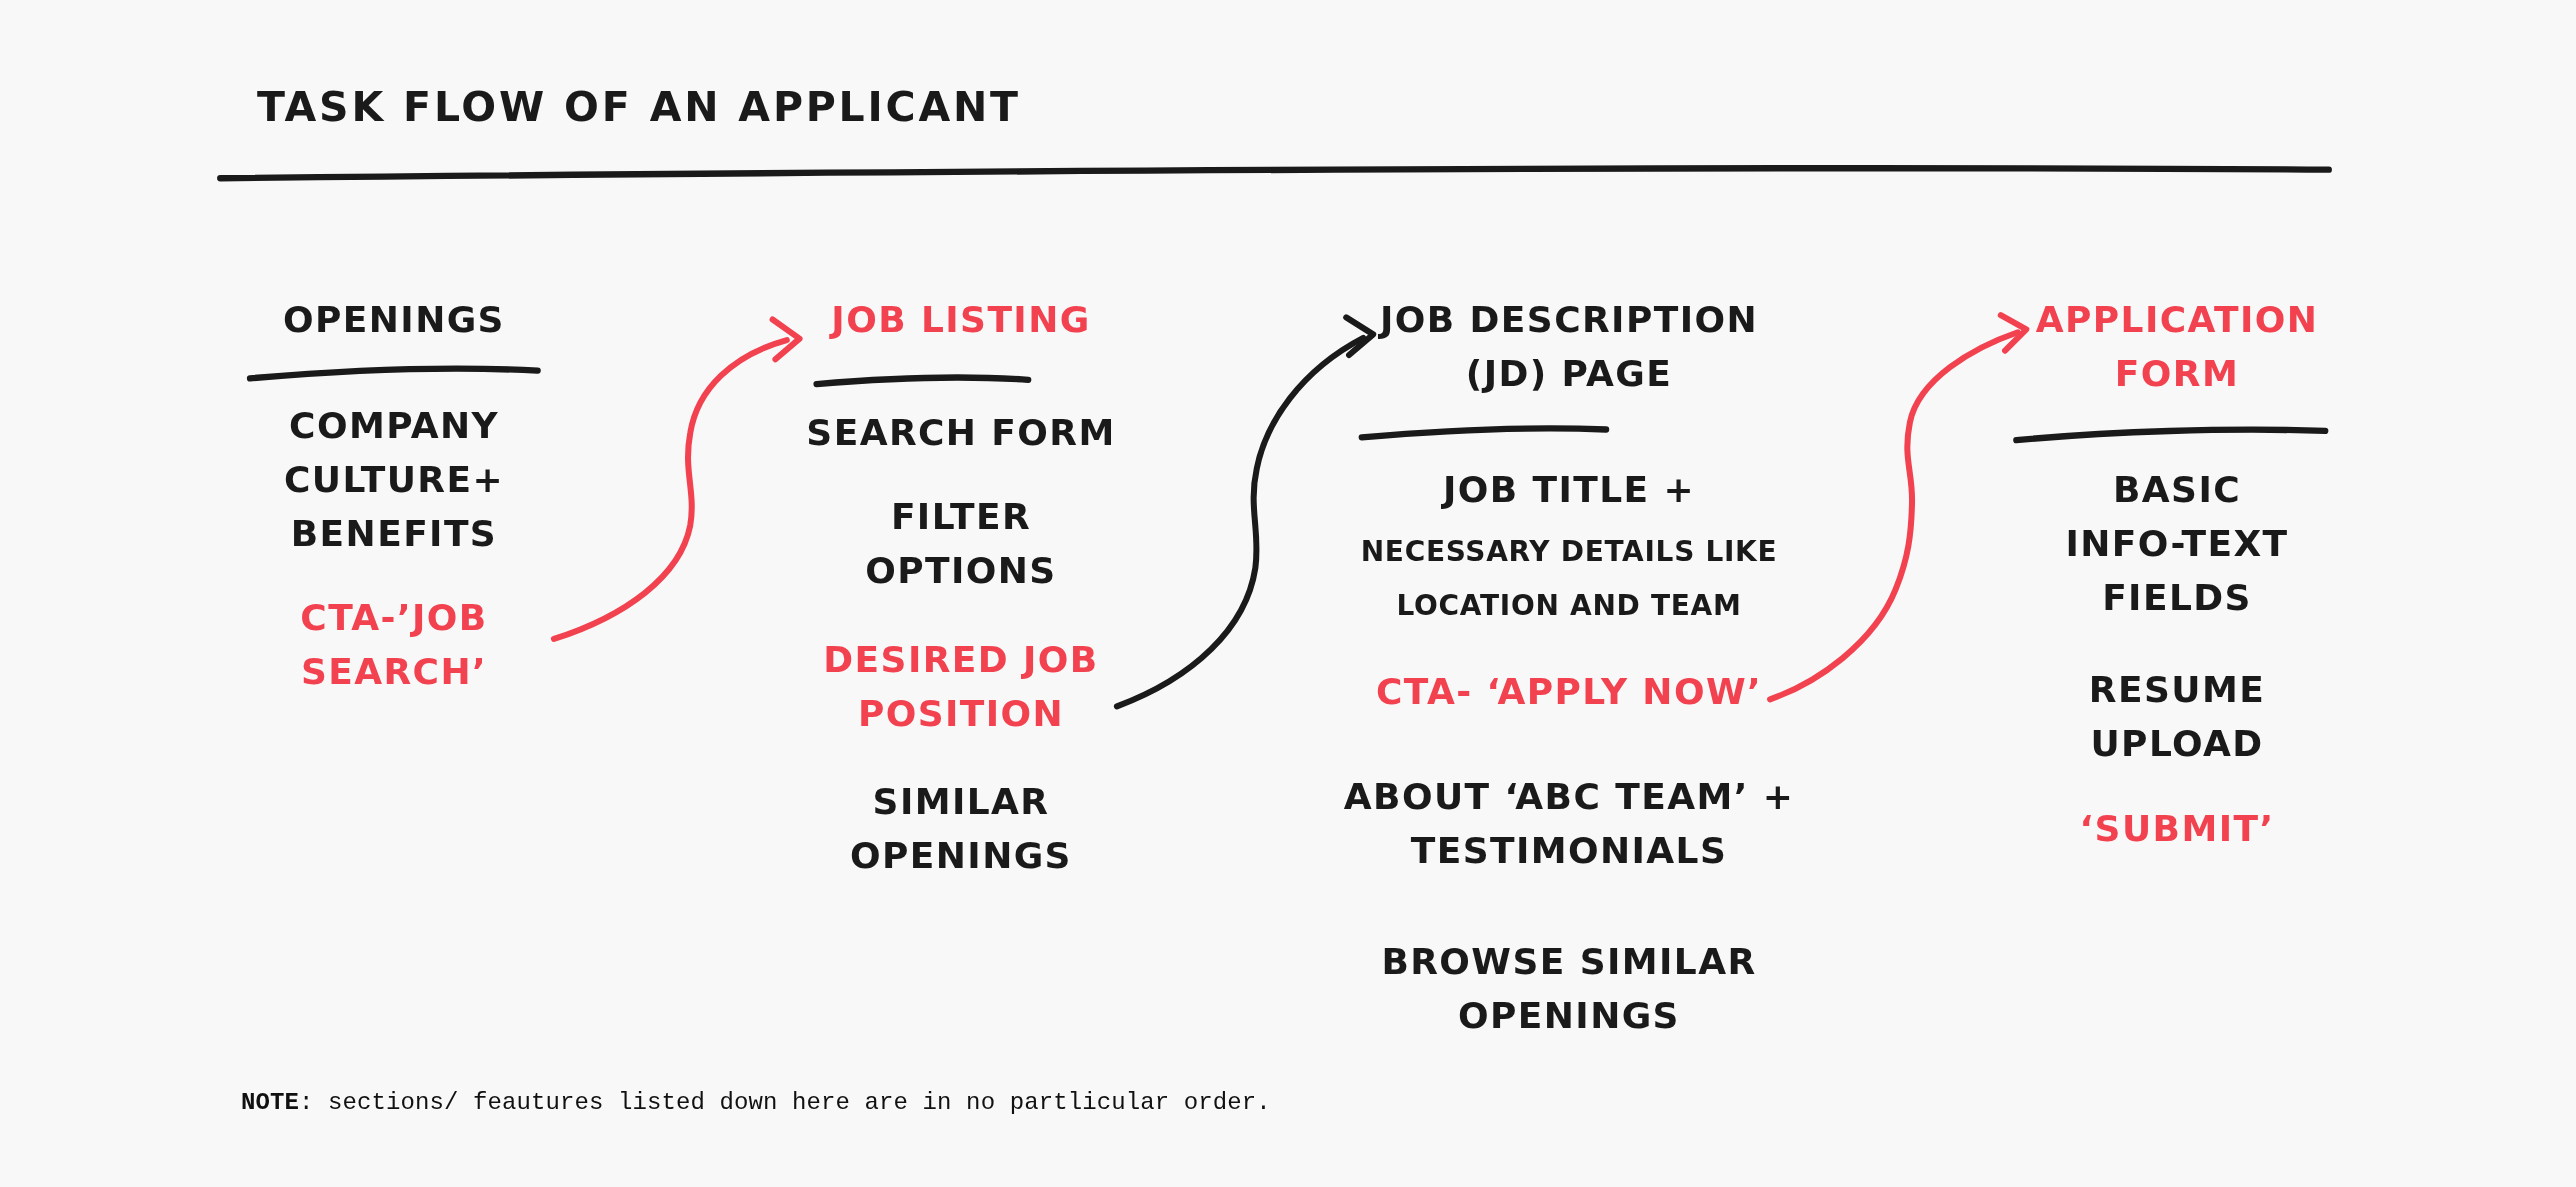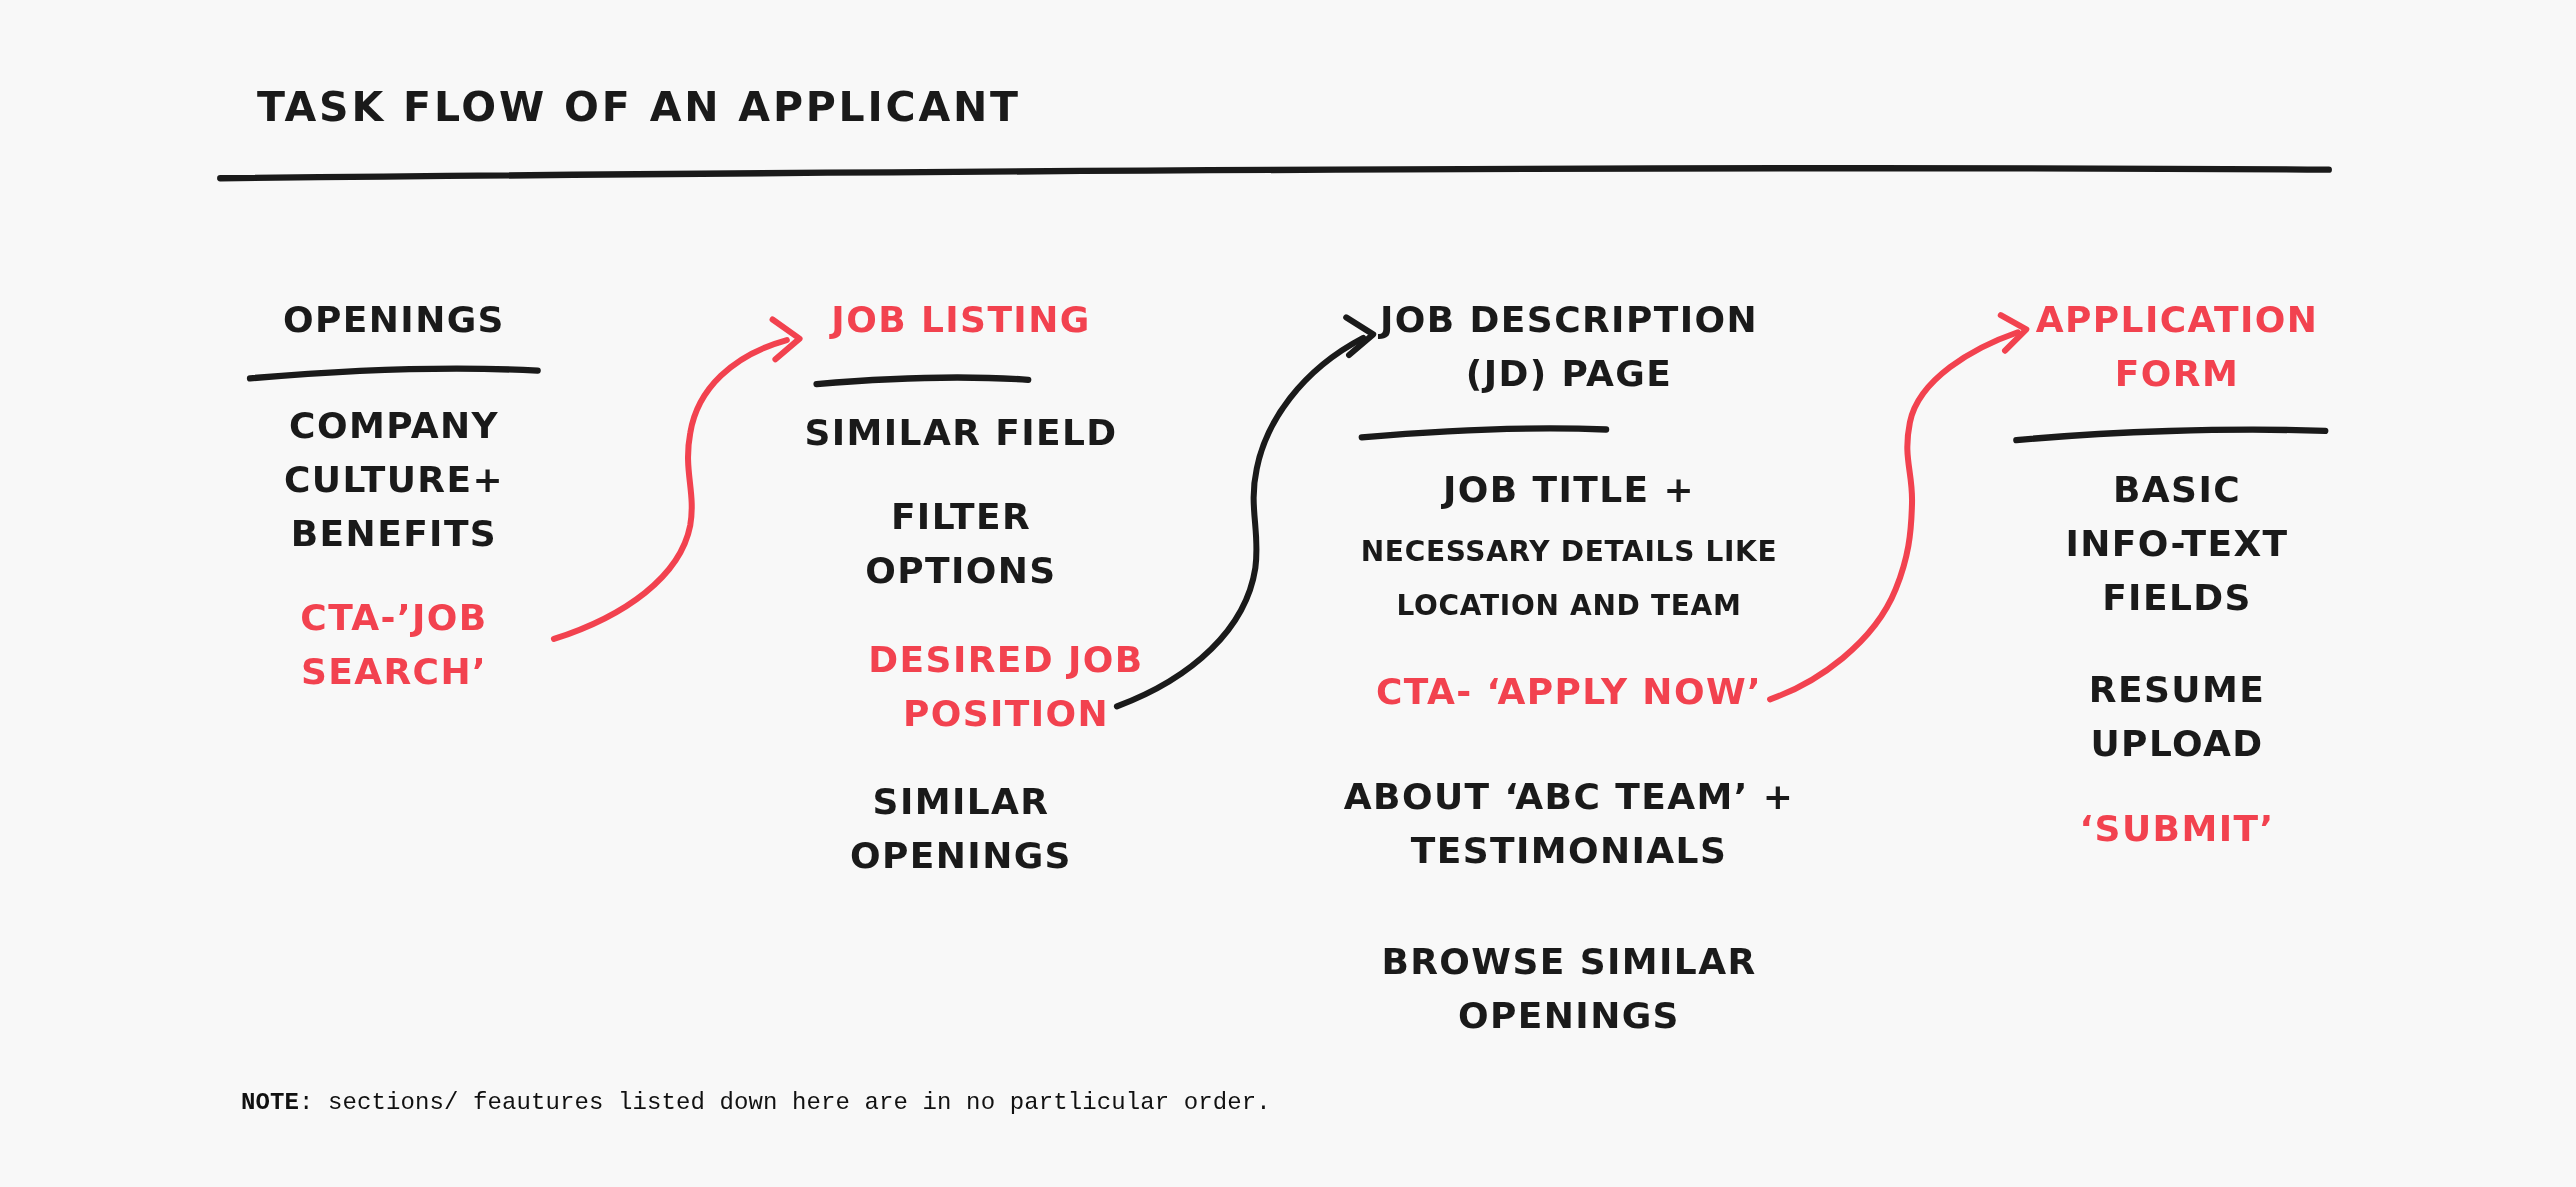--- a/index.html
+++ b/index.html
@@ -90,24 +90,24 @@
   </svg>
 
   <div class="hand" style="left:394px;top:293px;">OPENINGS</div>
   <div class="hand" style="left:394px;top:399px;">COMPANY
 CULTURE+
 BENEFITS</div>
   <div class="hand accent" style="left:394px;top:591px;">CTA-’JOB
 SEARCH’</div>
 
   <div class="hand accent" style="left:961px;top:293px;">JOB LISTING</div>
-  <div class="hand" style="left:961px;top:406px;">SIMILAR FIELD</div>
+  <div class="hand" style="left:961px;top:406px;">SEARCH FORM</div>
   <div class="hand" style="left:961px;top:490px;">FILTER
 OPTIONS</div>
-  <div class="hand accent" style="left:961px;top:633px;margin-left:45px;">DESIRED JOB
+  <div class="hand accent" style="left:961px;top:633px;">DESIRED JOB
 POSITION</div>
   <div class="hand" style="left:961px;top:775px;">SIMILAR
 OPENINGS</div>
 
   <div class="hand" style="left:1569px;top:293px;">JOB DESCRIPTION
 (JD) PAGE</div>
   <div class="hand" style="left:1569px;top:463px;">JOB TITLE +</div>
   <div class="hand small" style="left:1569px;top:525px;">NECESSARY DETAILS LIKE
 LOCATION AND TEAM</div>
   <div class="hand accent" style="left:1569px;top:665px;">CTA- ‘APPLY NOW’</div>

